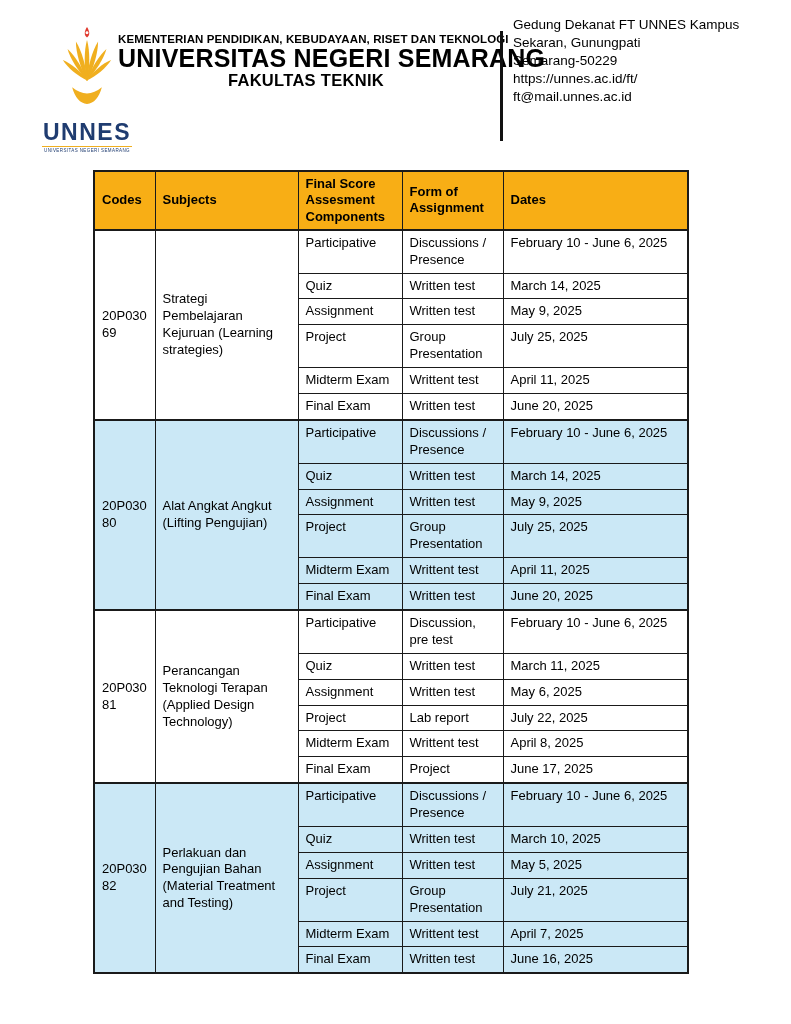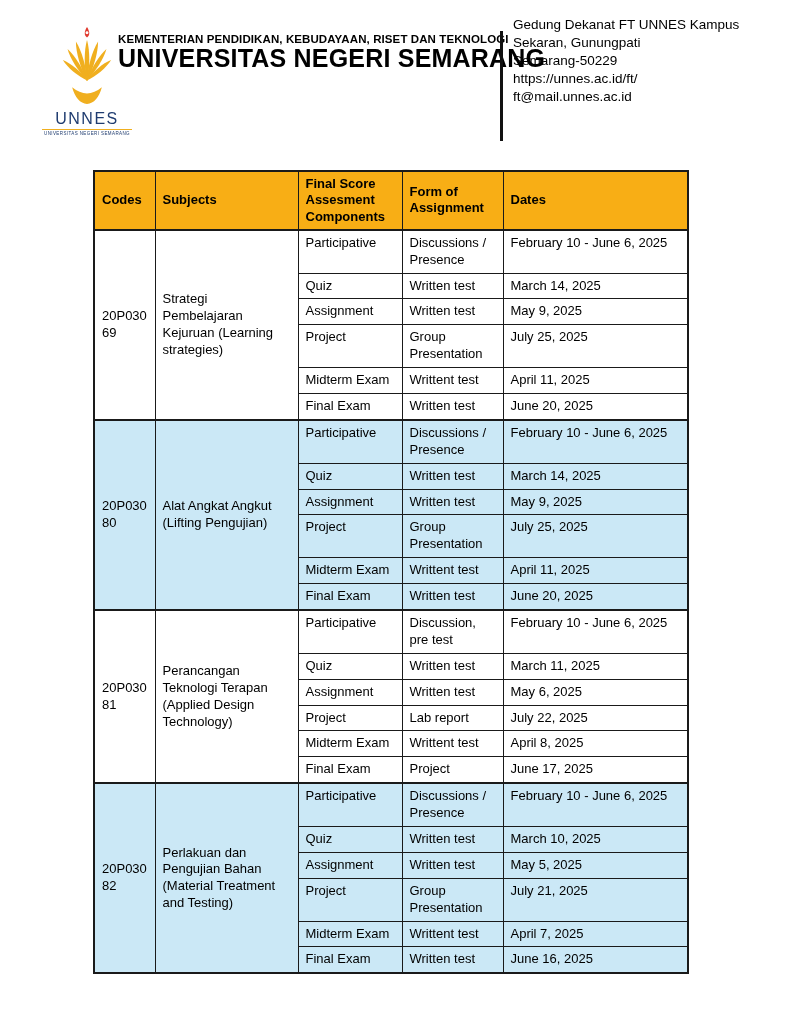--- a/index.html
+++ b/index.html
@@ -11,21 +11,21 @@
     --red:#E03A2F;
   }
   *{box-sizing:border-box;margin:0;padding:0;}
   html,body{background:#fff;}
   body{font-family:"Liberation Sans",sans-serif;color:#000;}
   .page{position:relative;width:791px;height:1024px;background:#fff;overflow:hidden;}
 
   
   .logo{position:absolute;left:42px;top:26px;width:90px;text-align:center;}
   .logo svg{display:block;margin:0 auto;}
-  .logo-word{font-size:16px;font-weight:normal;color:var(--navy);letter-spacing:1.5px;line-height:1;margin-top:1px;}
+  .logo-word{font-size:23px;font-weight:bold;color:var(--navy);letter-spacing:1.5px;line-height:1;margin-top:11px;}
   .logo-tagline{font-size:4.5px;color:var(--navy);letter-spacing:.4px;margin-top:2px;border-top:1px solid var(--gold);padding-top:1px;}
   .org-block{position:absolute;left:118px;top:33px;width:376px;text-align:center;}
   .ministry{font-size:11.5px;font-weight:bold;letter-spacing:.1px;white-space:nowrap;}
   .university{font-size:25px;font-weight:bold;line-height:1.05;letter-spacing:.2px;white-space:nowrap;}
   .faculty{font-size:16.5px;font-weight:bold;letter-spacing:.3px;}
   .vdivider{position:absolute;left:500px;top:31px;width:3px;height:110px;background:#111;}
   .contact{position:absolute;left:513px;top:16px;font-size:13.5px;line-height:1.33;}
 
   
   table.schedule{position:absolute;left:93px;top:170px;width:594px;border-collapse:collapse;table-layout:fixed;font-size:13px;border:2px solid var(--border);}
@@ -58,20 +58,21 @@
         <path d="M33 70 Q50 84 67 70 Q62 88 50 89 Q38 88 33 70 Z"></path>
       </g>
     </svg>
     <div class="logo-word">UNNES</div>
     <div class="logo-tagline">UNIVERSITAS NEGERI SEMARANG</div>
   </div>
 
   <div class="org-block">
     <div class="ministry">KEMENTERIAN PENDIDIKAN, KEBUDAYAAN, RISET DAN TEKNOLOGI</div>
     <div class="university">UNIVERSITAS NEGERI SEMARANG</div>
+    <div class="faculty">FAKULTAS TEKNIK</div>
   </div>
 
   <div class="vdivider"></div>
 
   <div class="contact">
     <div>Gedung Dekanat FT UNNES Kampus</div>
     <div>Sekaran, Gunungpati</div>
     <div>Semarang-50229</div>
     <div>https://unnes.ac.id/ft/</div>
     <div>ft@mail.unnes.ac.id</div>

